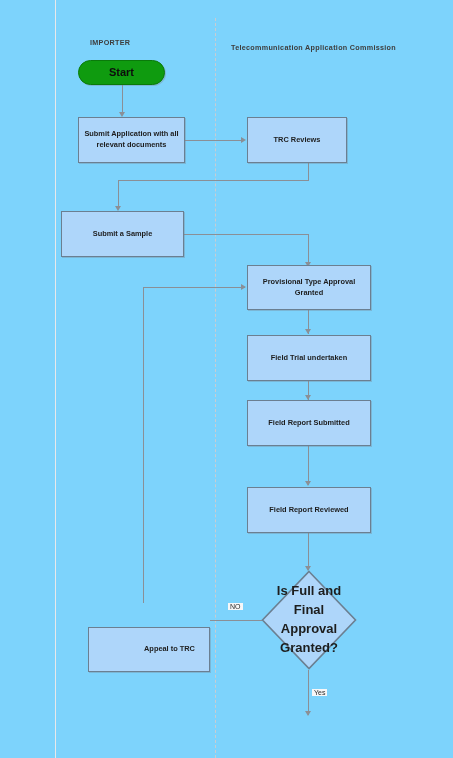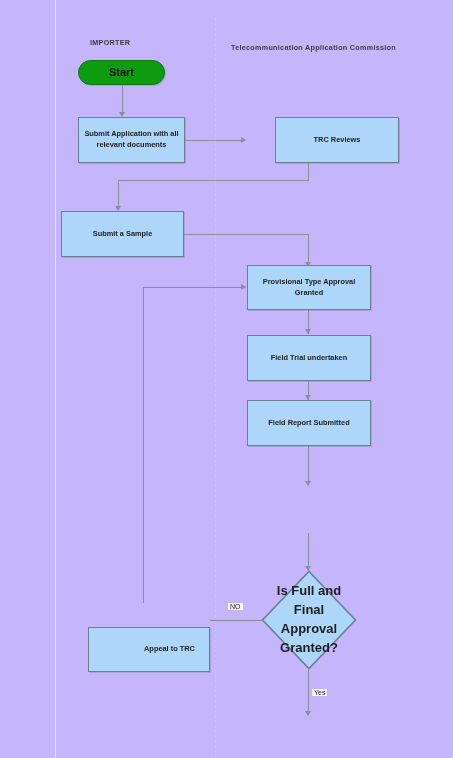--- a/index.html
+++ b/index.html
@@ -4,21 +4,21 @@
 <style>
   html, body {
     margin: 0;
     padding: 0;
     background: #ffffff;
   }
   #canvas {
     position: relative;
     width: 453px;
     height: 758px;
-    background: #c4b5fd;
+    background: #7dd3fc;
     overflow: hidden;
     font-family: "Liberation Sans", sans-serif;
   }
   
   .page-guide {
     position: absolute;
     top: 0;
     bottom: 0;
     width: 1px;
     background: #e8e8ea;
@@ -161,30 +161,31 @@
   <div class="arrow-right" style="left:241px; top:283.5px;"></div>
 
   <div class="conn v" style="left:308px; top:670px; height:45px;"></div>
   <div class="edge-label" style="left:312px; top:689px;">Yes</div>
   <div class="arrow-down" style="left:305px; top:711px;"></div>
 
   <div class="node terminator" style="left:78px; top:60px; width:87px; height:25px;">Start</div>
 
   <div class="node process" style="left:78px; top:117px; width:107px; height:46px;">Submit Application with all relevant documents</div>
 
-  <div class="node process" style="left:247px; top:117px; width:124px; height:46px;margin-left:28px;">TRC Reviews</div>
+  <div class="node process" style="left:247px; top:117px; width:100px; height:46px;">TRC Reviews</div>
 
   <div class="node process" style="left:61px; top:211px; width:123px; height:46px;">Submit a  Sample</div>
 
   <div class="node process" style="left:247px; top:265px; width:124px; height:45px;">Provisional Type Approval Granted</div>
 
   <div class="node process" style="left:247px; top:335px; width:124px; height:46px;">Field Trial undertaken</div>
 
   <div class="node process" style="left:247px; top:400px; width:124px; height:46px;">Field Report  Submitted</div>
 
+  <div class="node process" style="left:247px; top:487px; width:124px; height:46px;">Field Report Reviewed</div>
 
   <div class="node decision-wrap" style="left:261px; top:570px; width:96px; height:100px;">
     <svg class="diamond-shape" viewBox="0 0 96 100" preserveAspectRatio="none">
       <polygon points="48,1.5 94.5,50 48,98.5 1.5,50" fill="#aed6fa" stroke="#6b7f91" stroke-width="1.6"></polygon>
     </svg>
     <span class="decision-text">Is Full and Final Approval Granted?</span>
   </div>
 
   <div class="node process" style="left:88px; top:627px; width:122px; height:45px;padding-left:46px;">Appeal to TRC</div>
 

